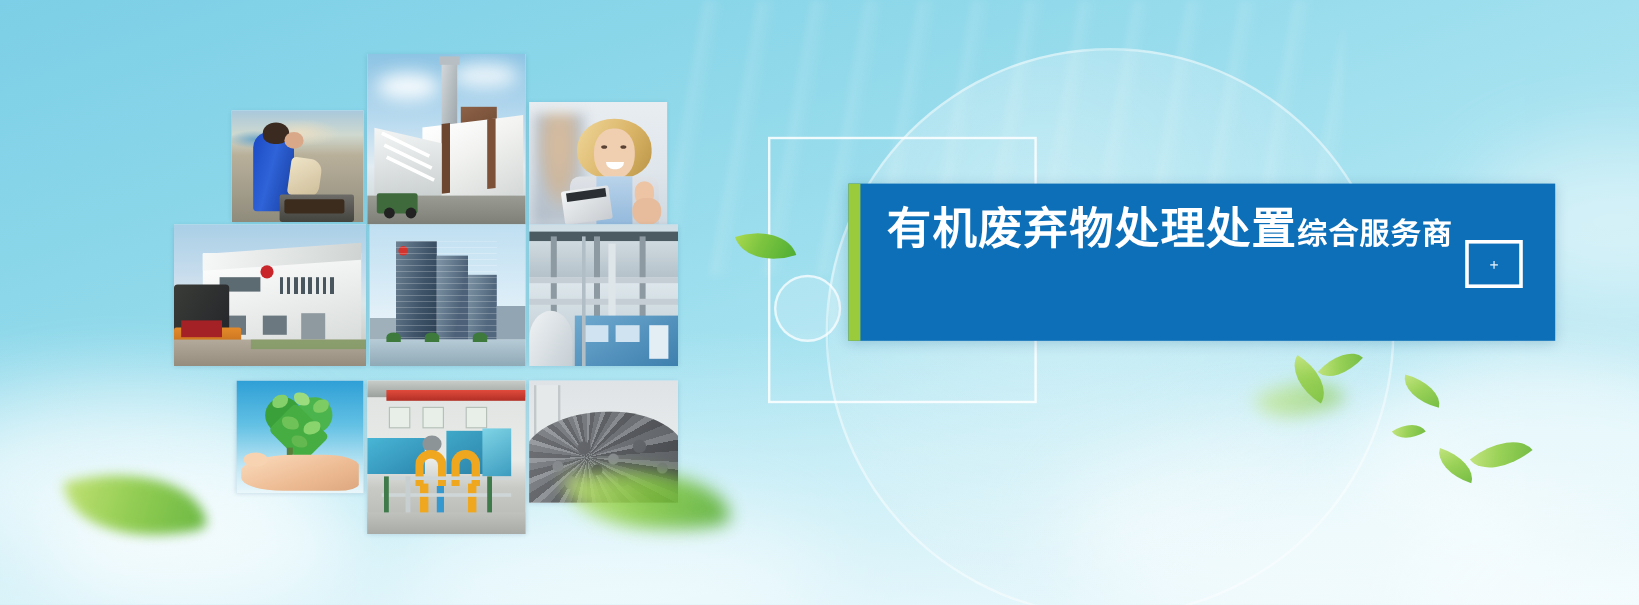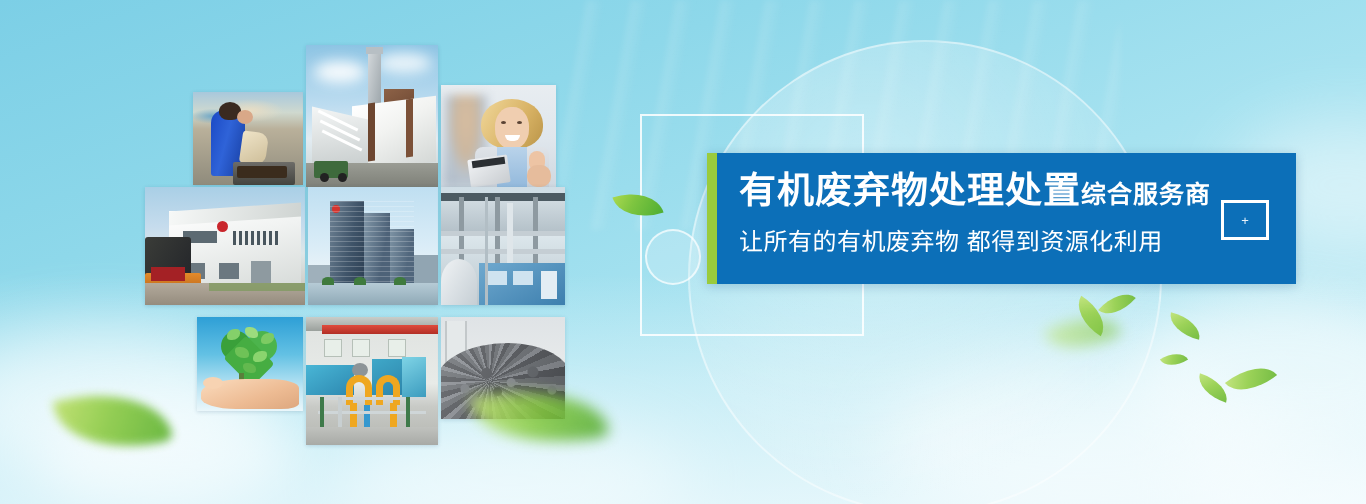--- a/index.html
+++ b/index.html
@@ -302,20 +302,19 @@
   </div>
   <div class="leaf blurry2" style="left:1048px;top:316px;width:70px;height:34px;transform:rotate(-24deg);opacity:.55;">
     <div class="blade" style="border-radius:0 100% 12% 100%;background:linear-gradient(120deg,#c6e87a,#7cc23c);"></div>
   </div>
 
   <div class="banner">
     <div class="accent"></div>
     <div class="ttl">
       <span class="big">有机废弃物处理处置</span><span class="small">综合服务商</span>
     </div>
-    <div class="sub">让所有的有机废弃物 都得到资源化利用</div>
   </div>
 
   <div class="plusbox">
     <span>+</span>
   </div>
 
 </div>
 
 </body></html>

